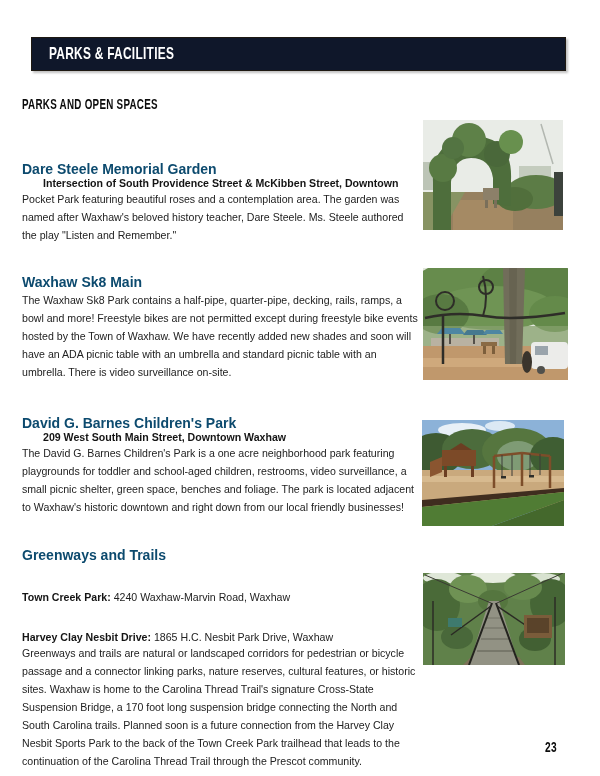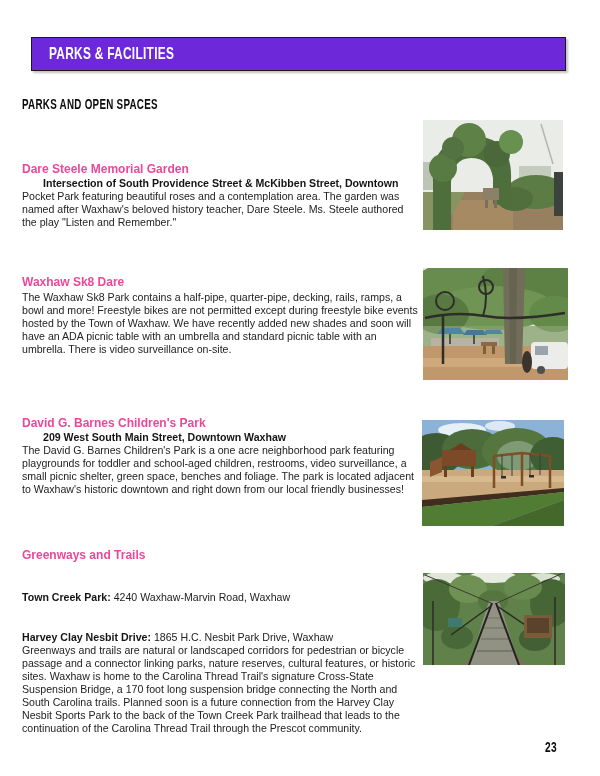--- a/index.html
+++ b/index.html
@@ -3,34 +3,34 @@
 <meta charset="utf-8">
 <style>
   * { margin:0; padding:0; box-sizing:border-box; }
   body { background:#ffffff; }
   .page {
     position:relative; width:600px; height:776px; background:#ffffff;
     font-family:"Liberation Sans", sans-serif; color:#1c1c1c; overflow:hidden;
   }
   .header-bar {
     position:absolute; left:31px; top:37px; width:535px; height:34px;
-    background:#6d28d9; border:1px solid #1e1912;
+    background:#0f172a; border:1px solid #1e1912;
     box-shadow:2px 2px 2px rgba(120,120,120,0.45);
     display:flex; align-items:center; padding-left:17px;
   }
   .condensed {
     display:inline-block; transform:scaleX(0.70); transform-origin:0 50%;
     font-weight:700; letter-spacing:0.4px; white-space:nowrap;
   }
   .header-title { color:#ffffff; font-size:17px; }
   .section-heading { position:absolute; left:22px; top:96px; color:#0c0c0c; font-size:14px; }
   .sec { position:absolute; left:22px; width:396px; }
-  .sec-title { font-size:12px; font-weight:700; line-height:13.5px; color:#ec4899; }
+  .sec-title { font-size:14px; font-weight:700; line-height:13.5px; color:#0c4a6e; }
   .sec-addr  { font-size:10.6px; font-weight:700; line-height:12px; color:#141414;padding-left:21px; }
-  .sec-body  { font-size:10.6px; line-height:13px; color:#222; margin-top:1px; }
+  .sec-body  { font-size:10.6px; line-height:18px; color:#222; margin-top:1px; }
   .loc-line  { font-size:10.6px; line-height:12px; color:#222;margin-top:28px; }
   .loc-line b { font-weight:700; color:#141414; }
   .photo { position:absolute; overflow:hidden; background:#e8ebe6; }
   .photo svg { display:block; width:100%; height:100%; }
   .page-number { position:absolute; left:545px; top:739px; font-size:14.5px; color:#0c0c0c; }
 </style>
 </head>
 <body>
 
 <div class="page">
@@ -41,21 +41,21 @@
 
   <span class="condensed section-heading">PARKS AND OPEN SPACES</span>
 
   <div class="sec" style="top:163px">
     <div class="sec-title">Dare Steele Memorial Garden</div>
     <div class="sec-addr">Intersection of South Providence Street &amp; McKibben Street, Downtown</div>
     <div class="sec-body">Pocket Park featuring beautiful roses and a contemplation area. The garden was named after Waxhaw's beloved history teacher, Dare Steele. Ms. Steele authored the play "Listen and Remember."</div>
   </div>
 
   <div class="sec" style="top:276px">
-    <div class="sec-title">Waxhaw Sk8 Dare</div>
+    <div class="sec-title">Waxhaw Sk8 Main</div>
     <div class="sec-body">The Waxhaw Sk8 Park contains a half-pipe, quarter-pipe, decking, rails, ramps, a bowl and more! Freestyle bikes are not permitted except during freestyle bike events hosted by the Town of Waxhaw. We have recently added new shades and soon will have an ADA picnic table with an umbrella and standard picnic table with an umbrella. There is video surveillance on-site.</div>
   </div>
 
   <div class="sec" style="top:417px">
     <div class="sec-title">David G. Barnes Children's Park</div>
     <div class="sec-addr">209 West South Main Street, Downtown Waxhaw</div>
     <div class="sec-body">The David G. Barnes Children's Park is a one acre neighborhood park featuring playgrounds for toddler and school-aged children, restrooms, video surveillance, a small picnic shelter, green space, benches and foliage. The park is located adjacent to Waxhaw's historic downtown and right down from our local friendly businesses!</div>
   </div>
 
   <div class="sec" style="top:549px">

